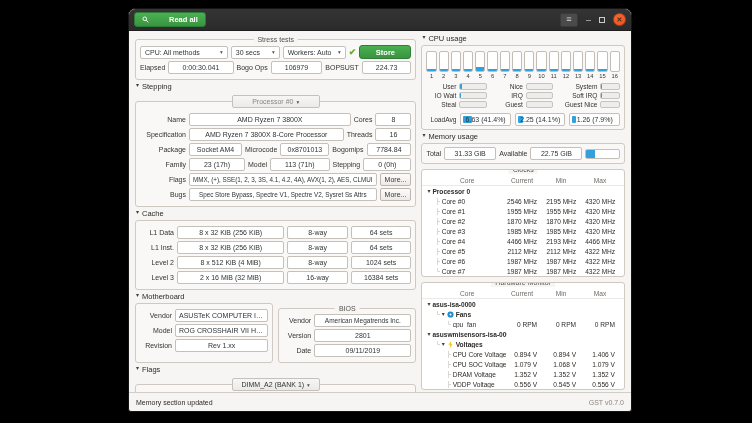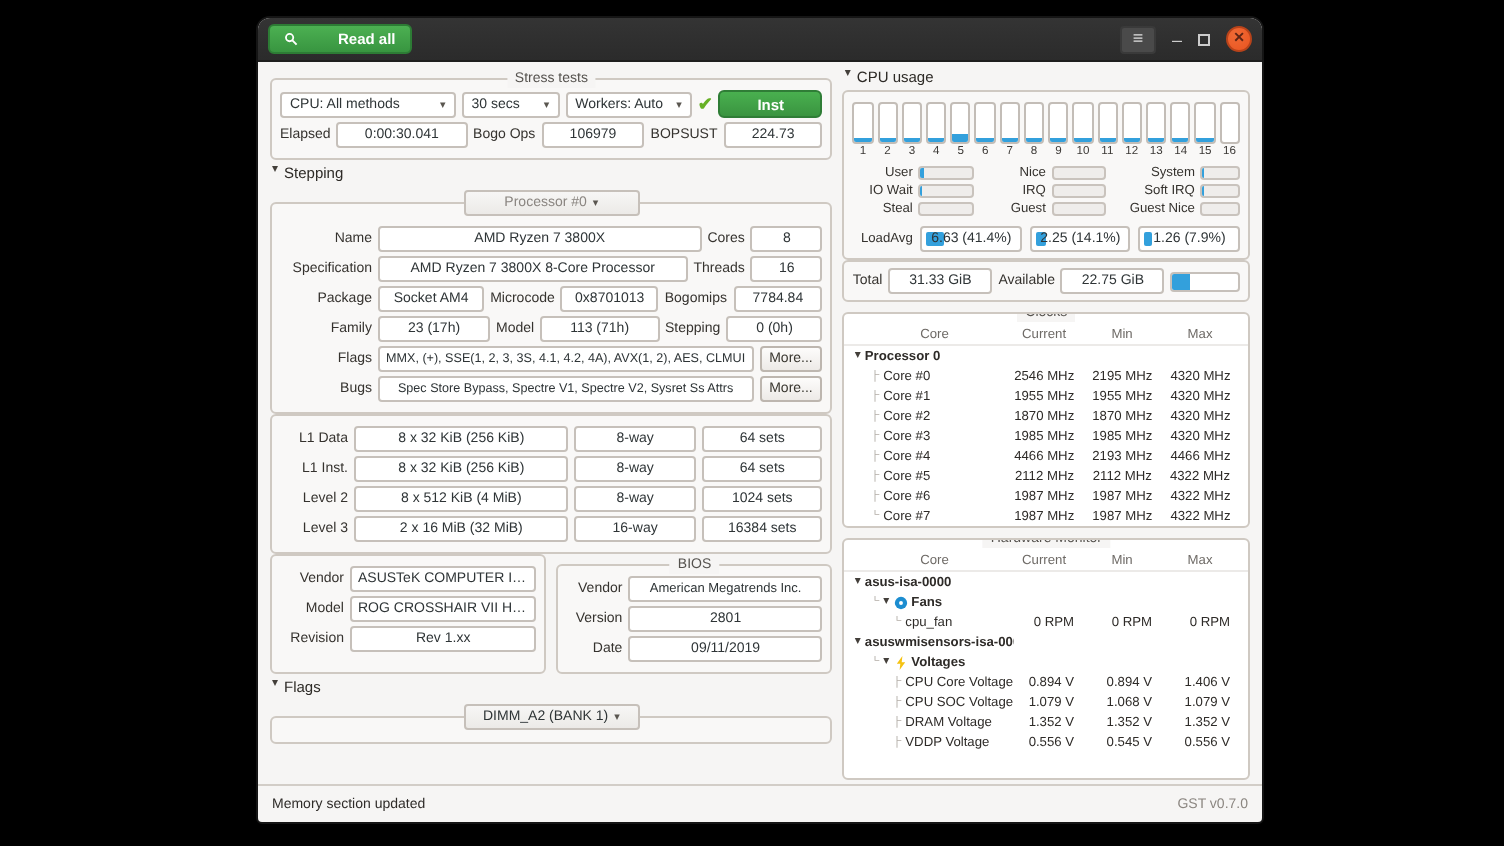--- a/index.html
+++ b/index.html
@@ -144,21 +144,21 @@
             </div>
             <div class="combo" style="flex:0.95 1 0;">
               <span>30 secs</span>
               <span class="arr">▾</span>
             </div>
             <div class="combo" style="flex:1.3 1 0;">
               <span>Workers: Auto</span>
               <span class="arr">▾</span>
             </div>
             <span class="check">✔</span>
-            <button class="start">Inst</button>
+            <button class="start">Store</button>
           </div>
           <div class="row">
             <span class="lbl">Elapsed</span>
             <div class="field grow">0:00:30.041</div>
             <span class="lbl">Bogo Ops</span>
             <div class="field grow">106979</div>
             <span class="lbl">BOPSUST</span>
             <div class="field grow">224.73</div>
           </div>
         </div>
@@ -205,20 +205,24 @@
             <div class="field grow" style="font-size:6.3px;">MMX, (+), SSE(1, 2, 3, 3S, 4.1, 4.2, 4A), AVX(1, 2), AES, CLMUI</div>
             <button class="btn">More...</button>
           </div>
           <div class="row">
             <span class="lbl w46">Bugs</span>
             <div class="field grow" style="font-size:6.3px;">Spec Store Bypass, Spectre V1, Spectre V2, Sysret Ss Attrs</div>
             <button class="btn">More...</button>
           </div>
         </div>
 
+        <div class="exp-head">
+          <span class="tri">▾</span>
+          <span>Cache</span>
+        </div>
         <div class="gtk-frame">
           <div class="row">
             <span class="lbl lbl-sm">L1 Data</span>
             <div class="field" style="flex:1.7 1 0;">8 x 32 KiB (256 KiB)</div>
             <div class="field" style="flex:0.9 1 0;">8-way</div>
             <div class="field" style="flex:0.9 1 0;">64 sets</div>
           </div>
           <div class="row">
             <span class="lbl lbl-sm">L1 Inst.</span>
             <div class="field" style="flex:1.7 1 0;">8 x 32 KiB (256 KiB)</div>
@@ -232,20 +236,24 @@
             <div class="field" style="flex:0.9 1 0;">1024 sets</div>
           </div>
           <div class="row">
             <span class="lbl lbl-sm">Level 3</span>
             <div class="field" style="flex:1.7 1 0;">2 x 16 MiB (32 MiB)</div>
             <div class="field" style="flex:0.9 1 0;">16-way</div>
             <div class="field" style="flex:0.9 1 0;">16384 sets</div>
           </div>
         </div>
 
+        <div class="exp-head">
+          <span class="tri">▾</span>
+          <span>Motherboard</span>
+        </div>
         <div class="mb-wrap">
           <div class="gtk-frame">
             <div class="row">
               <span class="lbl" style="flex:0 0 32px;">Vendor</span>
               <div class="field grow">ASUSTeK COMPUTER INC.</div>
             </div>
             <div class="row">
               <span class="lbl" style="flex:0 0 32px;">Model</span>
               <div class="field grow">ROG CROSSHAIR VII HERO</div>
             </div>
@@ -452,20 +460,24 @@
             </div>
           </div>
           <div class="loadrow">
             <span class="slbl">LoadAvg</span>
             <div class="field loadfield"><i class="lfill" style="width: 18%;"></i><span class="lval">6.63 (41.4%)</span></div>
             <div class="field loadfield"><i class="lfill" style="width: 10%;"></i><span class="lval">2.25 (14.1%)</span></div>
             <div class="field loadfield"><i class="lfill" style="width: 7%;"></i><span class="lval">1.26 (7.9%)</span></div>
           </div>
         </div>
 
+        <div class="exp-head">
+          <span class="tri">▾</span>
+          <span>Memory usage</span>
+        </div>
         <div class="gtk-frame">
           <div class="memrow">
             <span class="lbl">Total</span>
             <div class="field" style="flex:0 0 52px;">31.33 GiB</div>
             <span class="lbl">Available</span>
             <div class="field" style="flex:0 0 52px;">22.75 GiB</div>
             <div class="memtrough">
                 <i style="width: 27%;"></i>
               </div>
           </div>

